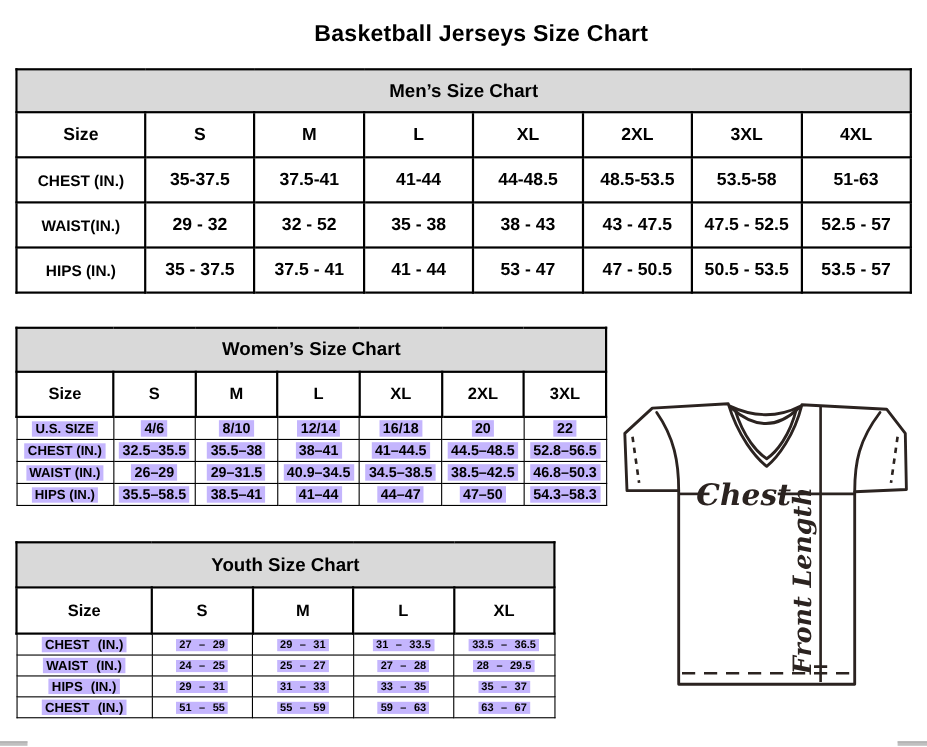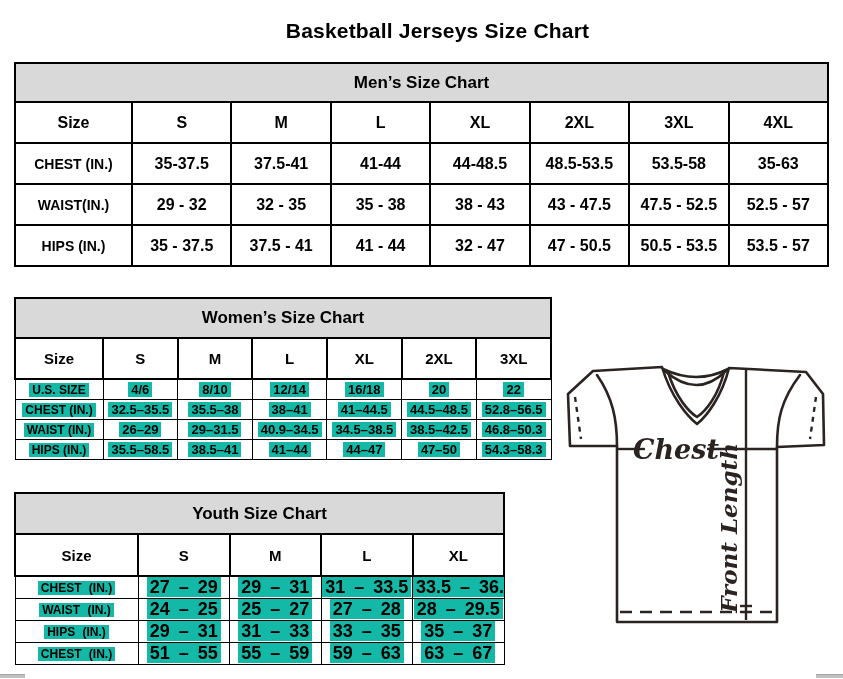--- a/index.html
+++ b/index.html
@@ -51,26 +51,26 @@
   
   .women { left: 14px; top: 297px; width: 538px; }
   .women tr.band th { height: 38px; }
   .women tr.cols th { height: 39px; font-size: 15px; }
   .women tbody td   { height: 19px; font-size: 13px; border-width: 1px; }
   .women tbody td.rowlabel { font-size: 12px; }
   
   .youth { left: 14px; top: 492px; width: 491px; }
   .youth tr.band th { height: 39px; }
   .youth tr.cols th { height: 40px; font-size: 15px; }
-  .youth tbody td   { height: 18px; font-size: 18px; border-width: 1px; }
+  .youth tbody td   { height: 18px; font-size: 10px; border-width: 1px; }
   .youth tbody td.rowlabel { font-size: 12px; }
   .youth tbody td span { word-spacing: 4px; }
   
   .women tbody td span, .youth tbody td span {
-    background: #14b8a6;
+    background: #c4b5fd;
     padding: 0 3px;
   }
   
   .jersey { position: absolute; left: 0; top: 0; width: 843px; height: 679px; pointer-events: none; text-decoration: underline; }
   .jersey-label {
     font-family: "DejaVu Serif", serif;
     font-style: italic;
     font-weight: bold;
     fill: #2b2320;
   }
@@ -120,38 +120,38 @@
         </thead>
         <tbody>
           <tr>
             <td class="rowlabel"><span>CHEST (IN.)</span></td>
             <td><span>35-37.5</span></td>
             <td><span>37.5-41</span></td>
             <td><span>41-44</span></td>
             <td><span>44-48.5</span></td>
             <td><span>48.5-53.5</span></td>
             <td><span>53.5-58</span></td>
-            <td><span>35-63</span></td>
+            <td><span>51-63</span></td>
           </tr>
           <tr>
             <td class="rowlabel"><span>WAIST(IN.)</span></td>
             <td><span>29 - 32</span></td>
-            <td><span>32 - 35</span></td>
+            <td><span>32 - 52</span></td>
             <td><span>35 - 38</span></td>
             <td><span>38 - 43</span></td>
             <td><span>43 - 47.5</span></td>
             <td><span>47.5 - 52.5</span></td>
             <td><span>52.5 - 57</span></td>
           </tr>
           <tr>
             <td class="rowlabel"><span>HIPS (IN.)</span></td>
             <td><span>35 - 37.5</span></td>
             <td><span>37.5 - 41</span></td>
             <td><span>41 - 44</span></td>
-            <td><span>32 - 47</span></td>
+            <td><span>53 - 47</span></td>
             <td><span>47 - 50.5</span></td>
             <td><span>50.5 - 53.5</span></td>
             <td><span>53.5 - 57</span></td>
           </tr>
         </tbody>
       </table>
     </section>
   <section class="tbl women">
       <table>
         <colgroup>

